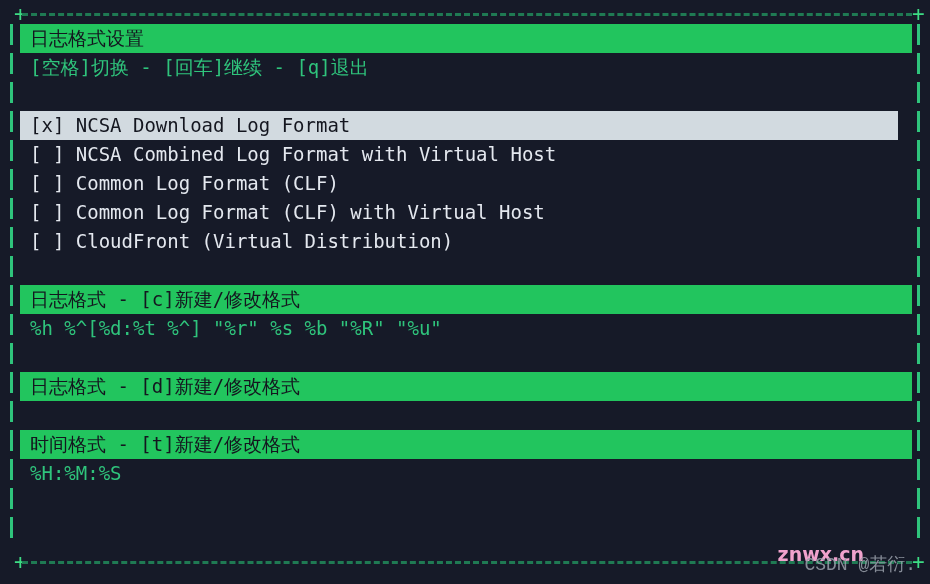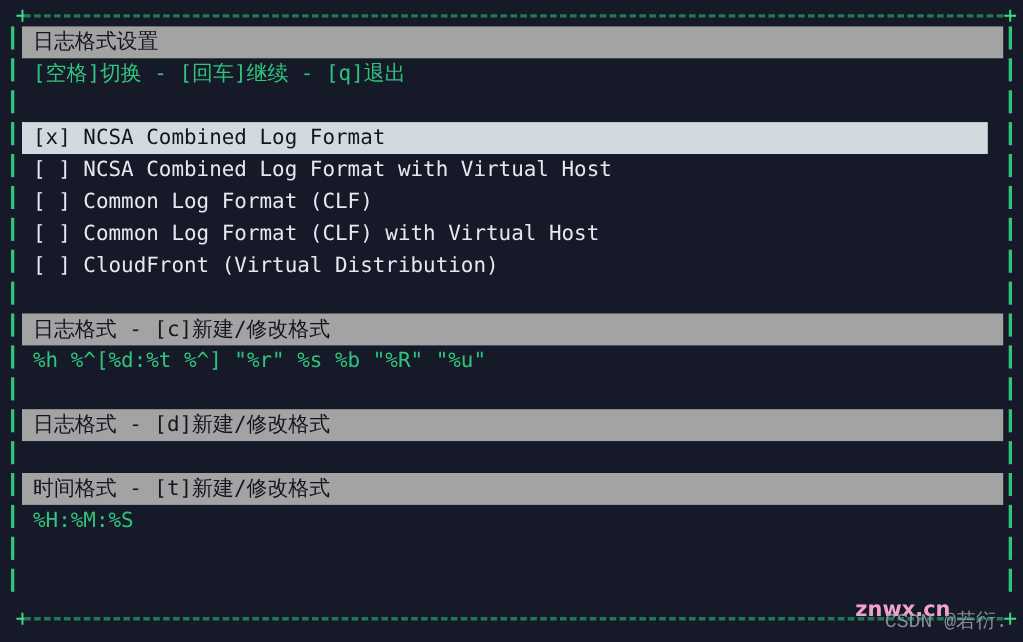--- a/index.html
+++ b/index.html
@@ -64,21 +64,21 @@
   .row {
     height: 29px;
     line-height: 29px;
     font-size: 19px;
     white-space: pre;
     letter-spacing: 0px;
   }
 
   
   .row.header {
-    background: #a3a3a3;
+    background: #22c55e;
     color: #14161f;
     width: 892px;
     padding-left: 10px;
     box-sizing: border-box;
     font-size: 19px;
   }
 
   
   .row.hint {
     color: #2fc47c;
@@ -185,21 +185,21 @@
   </div>
 
   <div id="content">
 
     <div class="row header">日志格式设置</div>
 
     <div class="row hint">[空格]切换 - [回车]继续 - [q]退出</div>
 
     <div class="row spacer"></div>
 
-    <div class="row option selected">[x] NCSA Combined Log Format</div>
+    <div class="row option selected">[x] NCSA Download Log Format</div>
     <div class="row option">[ ] NCSA Combined Log Format with Virtual Host</div>
     <div class="row option">[ ] Common Log Format (CLF)</div>
     <div class="row option">[ ] Common Log Format (CLF) with Virtual Host</div>
     <div class="row option">[ ] CloudFront (Virtual Distribution)</div>
 
     <div class="row spacer"></div>
 
     <div class="row header">日志格式 - [c]新建/修改格式</div>
     <div class="row fmt">%h %^[%d:%t %^] "%r" %s %b "%R" "%u"</div>
 

